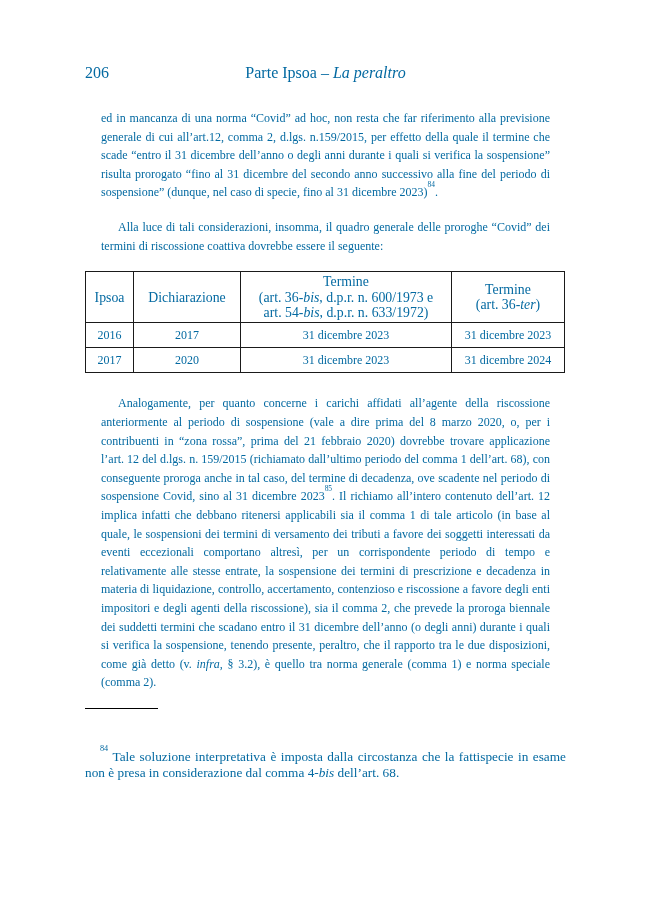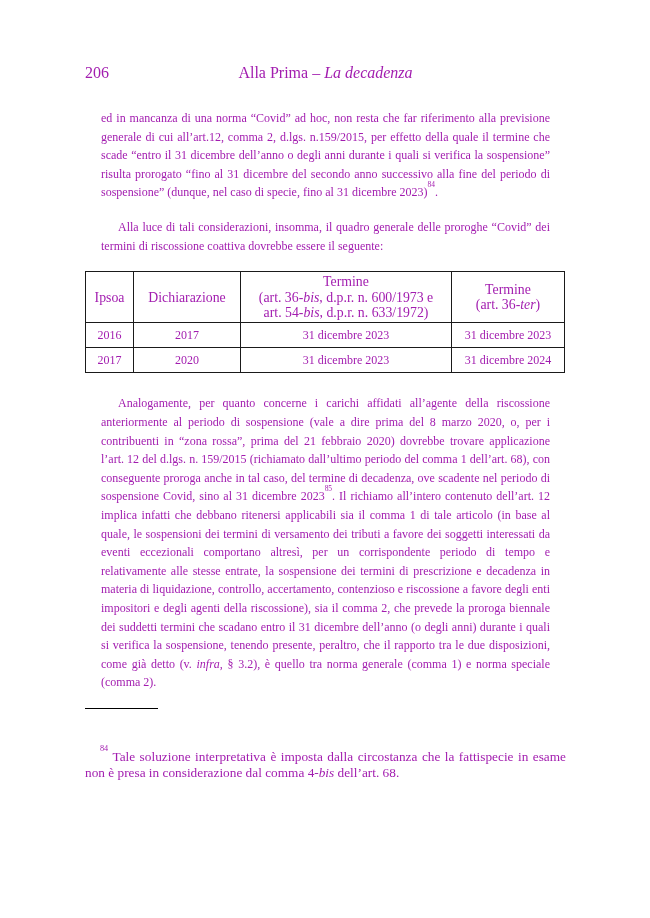--- a/index.html
+++ b/index.html
@@ -2,21 +2,21 @@
 <html lang="it"><head>
 <meta charset="utf-8">
 <style>
   html, body { margin: 0; padding: 0; background: #ffffff; }
   .page {
     position: relative;
     width: 650px;
     height: 918px;
     box-sizing: border-box;
     background: #ffffff;
-    color: #a21caf;
+    color: #0369a1;
     padding: 64px 84px 0 85px;
     font-family: "Liberation Serif", serif;
     overflow: hidden;
   }
   .pg-header { position: relative; height: 20px; margin-bottom: 25px; font-size: 16px; }
   .pagenum { position: absolute; left: 0; top: 0; }
   .runhead { display: block; text-align: center; }
   .bp {
     margin: 16px;
     font-size: 12px;
@@ -54,21 +54,21 @@
   }
   .fn.ind { text-indent: 15px; margin-top: 40px; }
 </style>
 </head>
 <body>
 
 <div class="page">
 
   <div class="pg-header">
     <span class="pagenum">206</span>
-    <span class="runhead"><span>Alla Prima – </span><span class="i">La decadenza</span></span>
+    <span class="runhead"><span>Parte Ipsoa – </span><span class="i">La peraltro</span></span>
   </div>
 
   <p class="bp"><span>ed in mancanza di una norma “Covid” ad hoc, non resta che far riferimento alla previsione generale di cui all’art.12, comma 2, d.lgs. n.159/2015, per effetto della quale il termine che scade “entro il 31 dicembre dell’anno o degli anni durante i quali si verifica la sospensione” risulta prorogato “fino al 31 dicembre del secondo anno successivo alla fine del periodo di sospensione” (dunque, nel caso di specie, fino al 31 dicembre 2023)</span><sup>84</sup><span>.</span></p>
   <p class="bp ind"><span>Alla luce di tali considerazioni, insomma, il quadro generale delle proroghe “Covid” dei termini di riscossione coattiva dovrebbe essere il seguente:</span></p>
 
   <table class="ttab">
     <colgroup>
       <col style="width:48px">
       <col style="width:107px">
       <col style="width:211px">

